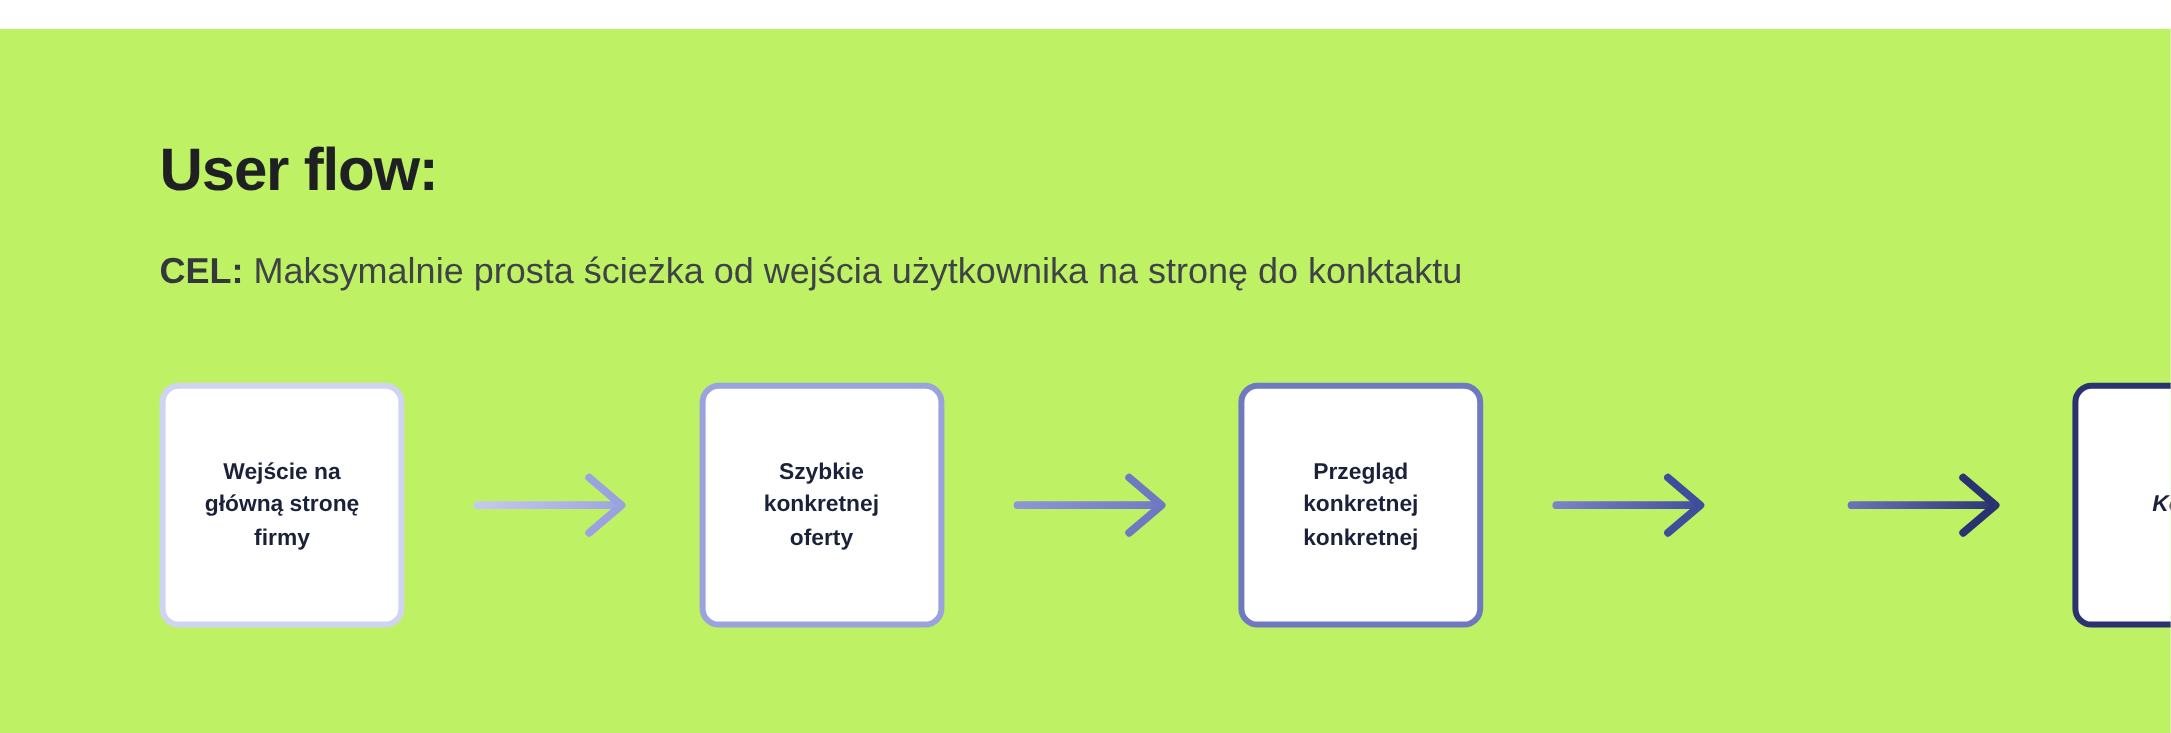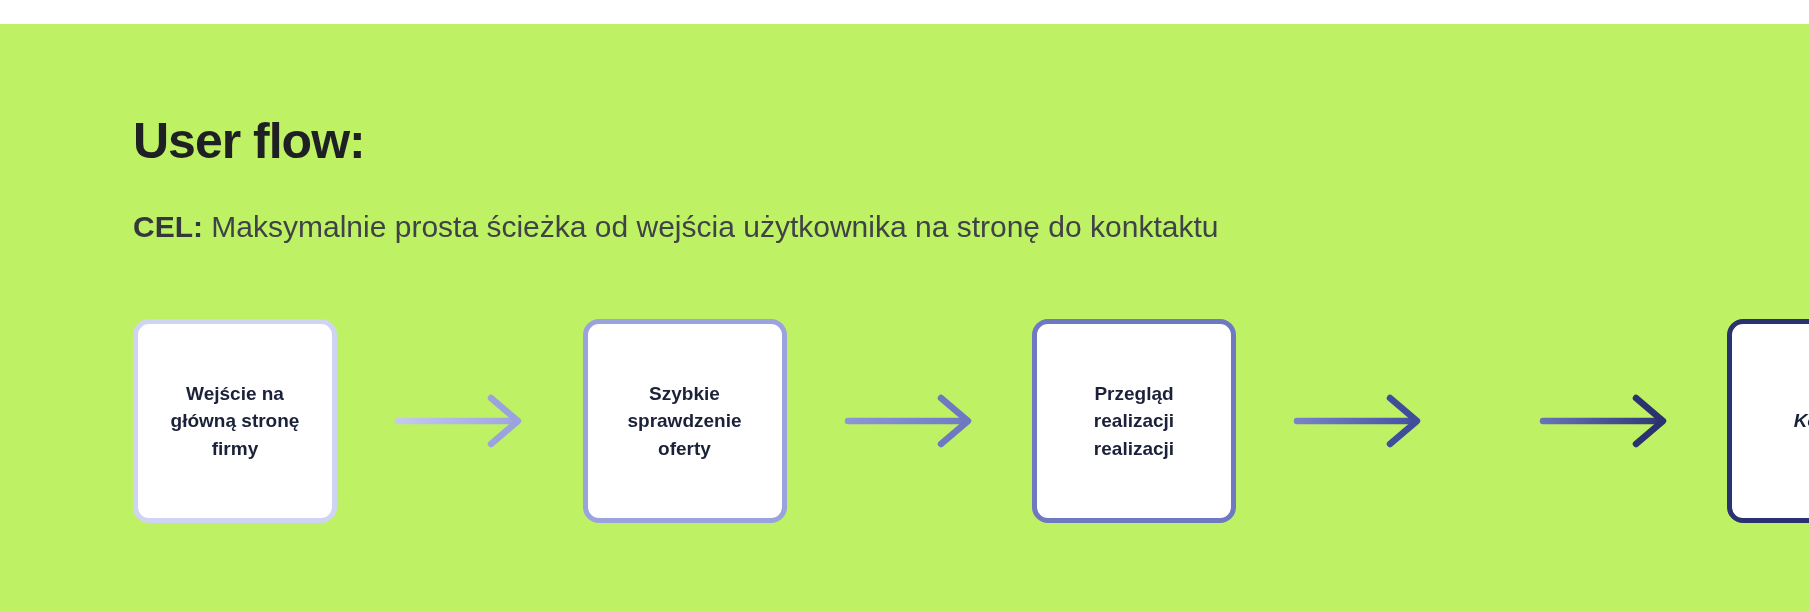--- a/index.html
+++ b/index.html
@@ -85,36 +85,36 @@
             <linearGradient id="ag1" gradientUnits="userSpaceOnUse" x1="0" y1="0" x2="131" y2="0">
               <stop offset="0" stop-color="#c5caef"></stop>
               <stop offset="1" stop-color="#9aa3dd"></stop>
             </linearGradient>
           </defs>
           <path d="M4 102 H119" stroke="url(#ag1)" stroke-width="6.5" stroke-linecap="round" fill="none"></path>
           <path d="M97 79 L124 102 L97 125" stroke="#9aa3dd" stroke-width="6.5" stroke-linecap="round" stroke-linejoin="round" fill="none"></path>
         </svg>
       </div>
       <div class="step" style="border-color: rgb(154, 163, 221);">
-        <span class="step-label" style="color: rgb(26, 33, 56);">Szybkie sprawdzenie oferty</span>
+        <span class="step-label" style="color: rgb(26, 33, 56);">Szybkie konkretnej oferty</span>
       </div>
       <div class="arrow">
         <svg width="131" height="204" viewBox="0 0 131 204">
           <defs>
             <linearGradient id="ag2" gradientUnits="userSpaceOnUse" x1="0" y1="0" x2="131" y2="0">
               <stop offset="0" stop-color="#8d97d6"></stop>
               <stop offset="1" stop-color="#6e79c1"></stop>
             </linearGradient>
           </defs>
           <path d="M4 102 H119" stroke="url(#ag2)" stroke-width="6.5" stroke-linecap="round" fill="none"></path>
           <path d="M97 79 L124 102 L97 125" stroke="#6e79c1" stroke-width="6.5" stroke-linecap="round" stroke-linejoin="round" fill="none"></path>
         </svg>
       </div>
       <div class="step" style="border-color: rgb(110, 121, 193);">
-        <span class="step-label" style="color: rgb(26, 33, 56);">Przegląd realizacji realizacji</span>
+        <span class="step-label" style="color: rgb(26, 33, 56);">Przegląd konkretnej konkretnej</span>
       </div>
       <div class="arrow">
         <svg width="131" height="204" viewBox="0 0 131 204">
           <defs>
             <linearGradient id="ag3" gradientUnits="userSpaceOnUse" x1="0" y1="0" x2="131" y2="0">
               <stop offset="0" stop-color="#7b84cb"></stop>
               <stop offset="1" stop-color="#404d9b"></stop>
             </linearGradient>
           </defs>
           <path d="M4 102 H119" stroke="url(#ag3)" stroke-width="6.5" stroke-linecap="round" fill="none"></path>

